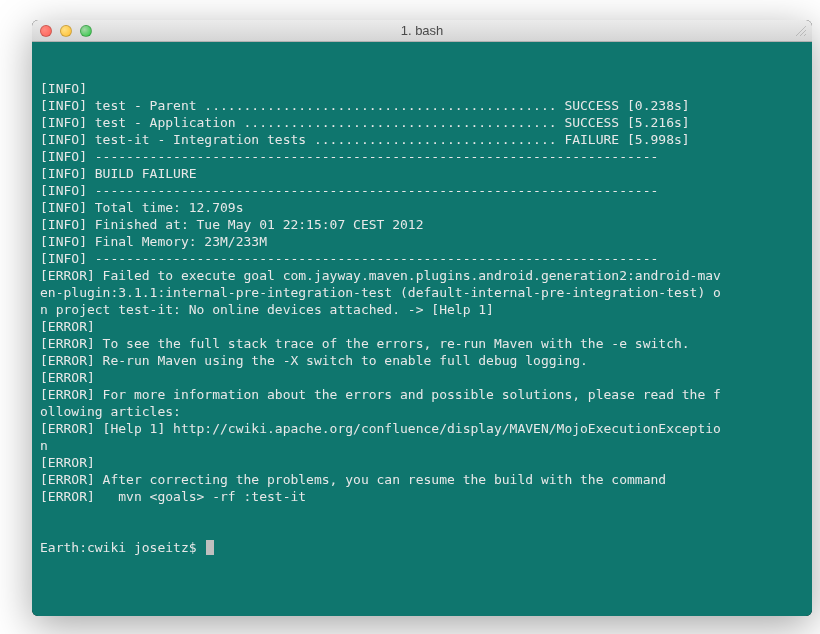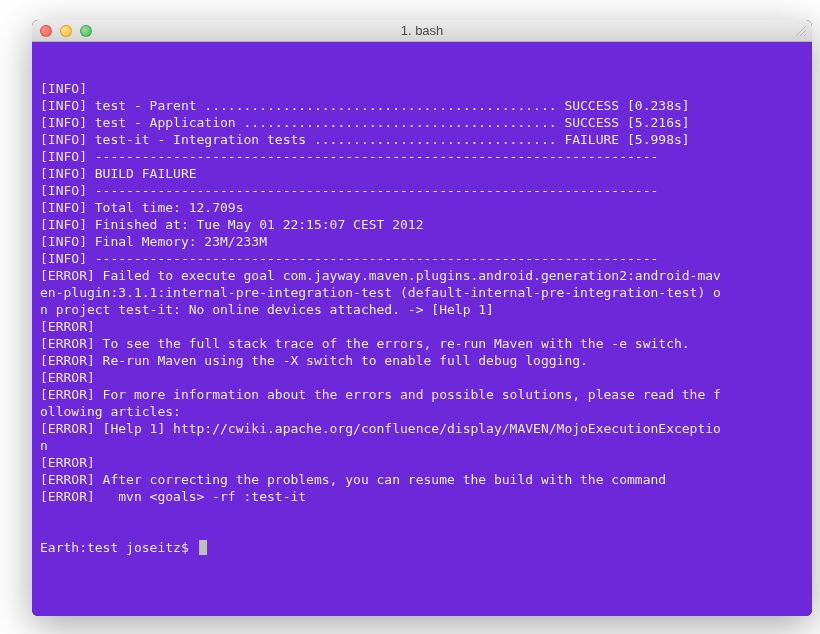--- a/index.html
+++ b/index.html
@@ -55,21 +55,21 @@
     .resize-corner {
       position: absolute;
       right: 4px;
       top: 4px;
       width: 14px;
       height: 14px;
       opacity: 0.35;
     }
     .resize-corner svg { display: block; }
     .terminal-body {
-      background: #6d28d9;
+      background: #0f766e;
       padding: 4px 8px 26px 8px;
       font-family: "Menlo", "Consolas", monospace;
       font-size: 13px;
       line-height: 17px;
       color: #e8e8e8;
       white-space: pre;
       min-height: 560px;
     }
     .line { white-space: pre; }
     .prompt-line {
@@ -97,15 +97,15 @@
     </div>
     <div class="window-title">1. bash</div>
     <div class="resize-corner">
       <svg width="14" height="14" viewBox="0 0 14 14">
         <path d="M2 12 L12 2 M6 12 L12 6 M10 12 L12 10" stroke="#777" stroke-width="1" fill="none"></path>
       </svg>
     </div>
   </div>
   <div class="terminal-body">
     <div id="lines-container"><div class="line">[INFO]</div><div class="line">[INFO] test - Parent ............................................. SUCCESS [0.238s]</div><div class="line">[INFO] test - Application ........................................ SUCCESS [5.216s]</div><div class="line">[INFO] test-it - Integration tests ............................... FAILURE [5.998s]</div><div class="line">[INFO] ------------------------------------------------------------------------</div><div class="line">[INFO] BUILD FAILURE</div><div class="line">[INFO] ------------------------------------------------------------------------</div><div class="line">[INFO] Total time: 12.709s</div><div class="line">[INFO] Finished at: Tue May 01 22:15:07 CEST 2012</div><div class="line">[INFO] Final Memory: 23M/233M</div><div class="line">[INFO] ------------------------------------------------------------------------</div><div class="line">[ERROR] Failed to execute goal com.jayway.maven.plugins.android.generation2:android-mav</div><div class="line">en-plugin:3.1.1:internal-pre-integration-test (default-internal-pre-integration-test) o</div><div class="line">n project test-it: No online devices attached. -&gt; [Help 1]</div><div class="line">[ERROR]</div><div class="line">[ERROR] To see the full stack trace of the errors, re-run Maven with the -e switch.</div><div class="line">[ERROR] Re-run Maven using the -X switch to enable full debug logging.</div><div class="line">[ERROR]</div><div class="line">[ERROR] For more information about the errors and possible solutions, please read the f</div><div class="line">ollowing articles:</div><div class="line">[ERROR] [Help 1] http://cwiki.apache.org/confluence/display/MAVEN/MojoExecutionExceptio</div><div class="line">n</div><div class="line">[ERROR]</div><div class="line">[ERROR] After correcting the problems, you can resume the build with the command</div><div class="line">[ERROR]   mvn &lt;goals&gt; -rf :test-it</div></div>
-    <div class="prompt-line"><span>Earth:test joseitz$ </span><span class="cursor"></span></div>
+    <div class="prompt-line"><span>Earth:cwiki joseitz$ </span><span class="cursor"></span></div>
   </div>
 </div>
 
 </body></html>

